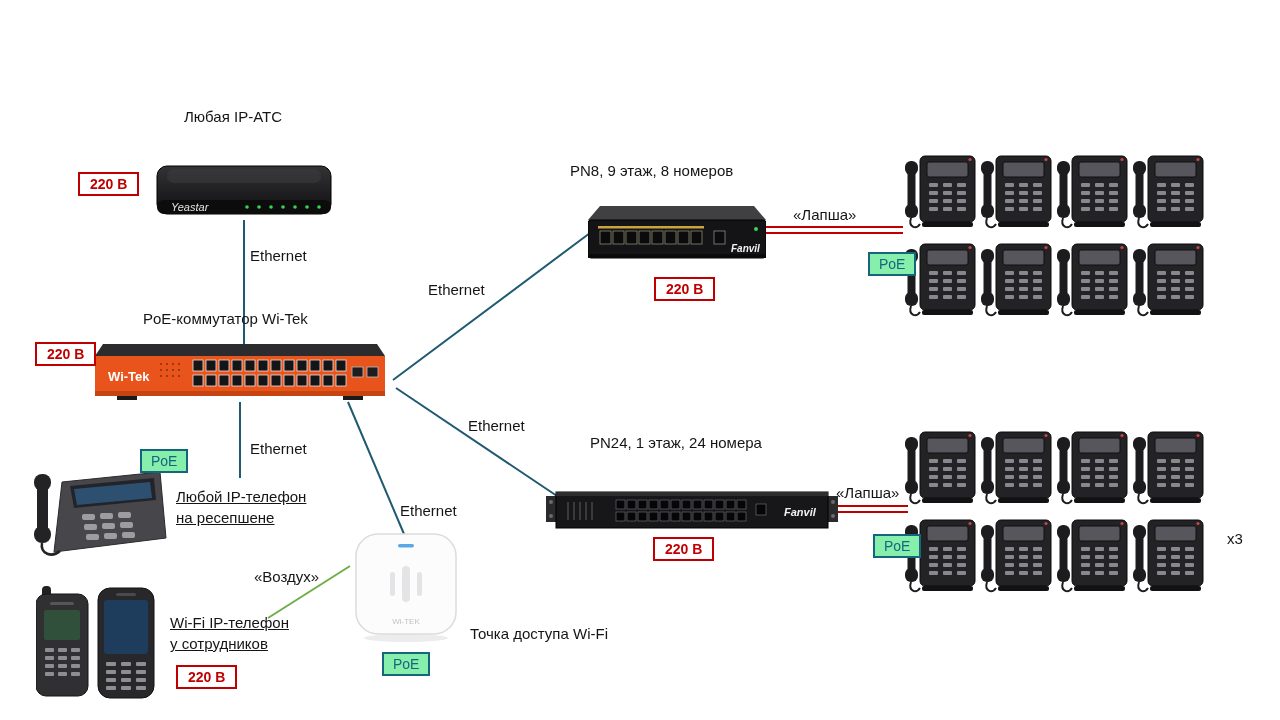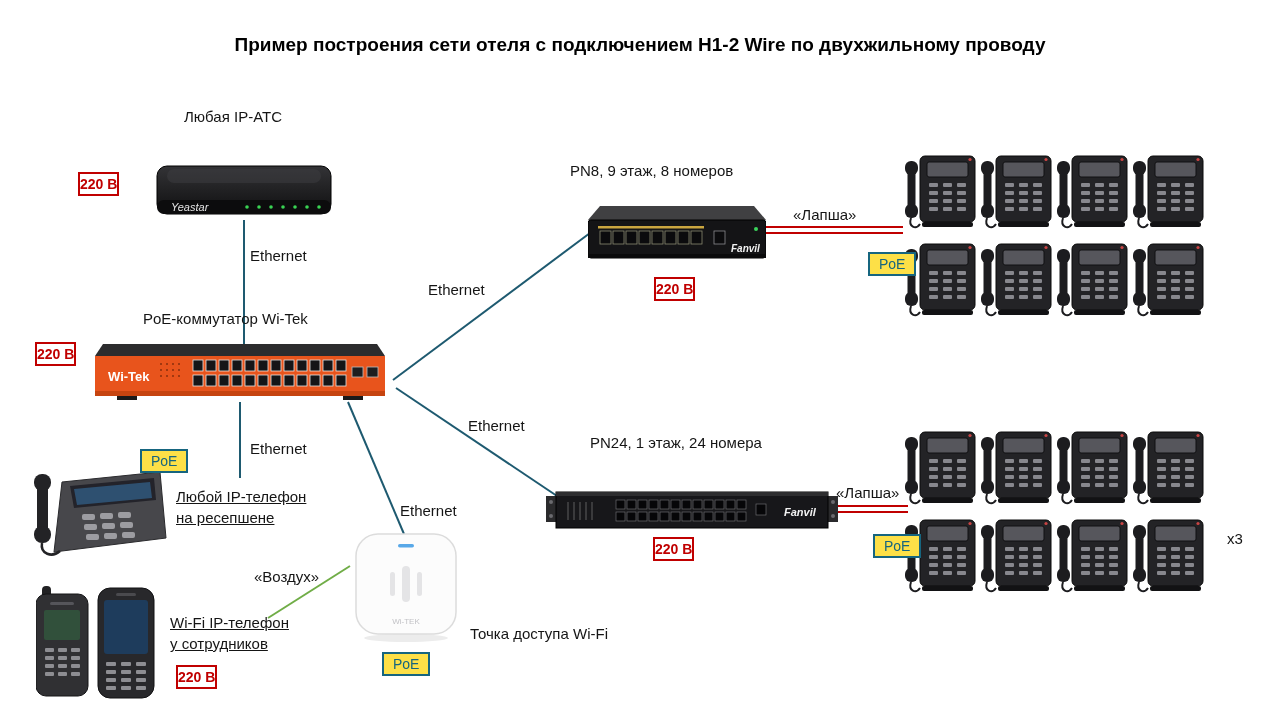--- a/index.html
+++ b/index.html
@@ -5,23 +5,23 @@
   * { margin:0; padding:0; box-sizing:border-box; }
   html,body { background:#ffffff; font-family:"Liberation Sans", sans-serif; }
   #canvas { position:relative; width:1280px; height:720px; background:#ffffff; overflow:hidden; }
   #wires { position:absolute; left:0; top:0; z-index:1; }
   .device { position:absolute; z-index:2; }
   .txt { position:absolute; z-index:3; font-size:15px; color:#151515; white-space:nowrap; }
   .caption2 { line-height:21px;text-decoration:underline; }
   .title { position:absolute; left:0; top:34px; width:100%; text-align:center;
            font-size:19px; font-weight:bold; color:#000; z-index:3; }
   .badge-power { position:absolute; z-index:3; border:2px solid #c00000; color:#c00000;
-                 font-weight:bold; font-size:14px; padding:2px 0; background:#fff; white-space:nowrap;text-align:center; }
+                 font-weight:bold; font-size:14px; padding:2px 10px; background:#fff; white-space:nowrap;text-align:center; }
   .badge-poe { position:absolute; z-index:3; border:2px solid #16657f; color:#16657f;
-               font-size:14px; padding:2px 9px; background:#fde047; white-space:nowrap; }
+               font-size:14px; padding:2px 9px; background:#86efac; white-space:nowrap; }
   .phone-cluster { display:grid; grid-template-columns:repeat(4,76px); grid-auto-rows:88px; }
   svg text { font-family:"Liberation Sans", sans-serif; }
 </style>
 </head>
 <body>
 
 <div id="canvas">
 
   <svg width="0" height="0" style="position:absolute" aria-hidden="true">
     <defs>
@@ -58,21 +58,20 @@
     <line x1="396" y1="388" x2="560" y2="498" stroke="#1e5a70" stroke-width="2"></line>
     <line x1="240" y1="402" x2="240" y2="478" stroke="#1e5a70" stroke-width="2"></line>
     <line x1="348" y1="402" x2="404" y2="534" stroke="#1e5a70" stroke-width="2"></line>
     <line x1="766" y1="227" x2="903" y2="227" stroke="#c00000" stroke-width="2"></line>
     <line x1="766" y1="233" x2="903" y2="233" stroke="#c00000" stroke-width="2"></line>
     <line x1="838" y1="506" x2="908" y2="506" stroke="#c00000" stroke-width="2"></line>
     <line x1="838" y1="512" x2="908" y2="512" stroke="#c00000" stroke-width="2"></line>
     <line x1="350" y1="566" x2="268" y2="618" stroke="#70ad47" stroke-width="2"></line>
   </svg>
 
-  <div class="title">Пример построения сети отеля с подключением H1-2 Wire по двухжильному проводу</div>
 
   <div class="txt" style="left:184px; top:108px;">Любая IP-АТС</div>
   <svg class="device" style="left:155px; top:156px;" width="178" height="64" viewBox="0 0 178 64">
     <defs>
       <linearGradient id="gpbx" x1="0" y1="0" x2="0" y2="1">
         <stop offset="0" stop-color="#333336"></stop>
           <stop offset="1" stop-color="#0f0f10"></stop>
       </linearGradient>
     </defs>
     <rect x="2" y="10" width="174" height="48" rx="10" fill="url(#gpbx)" stroke="#000"></rect>

